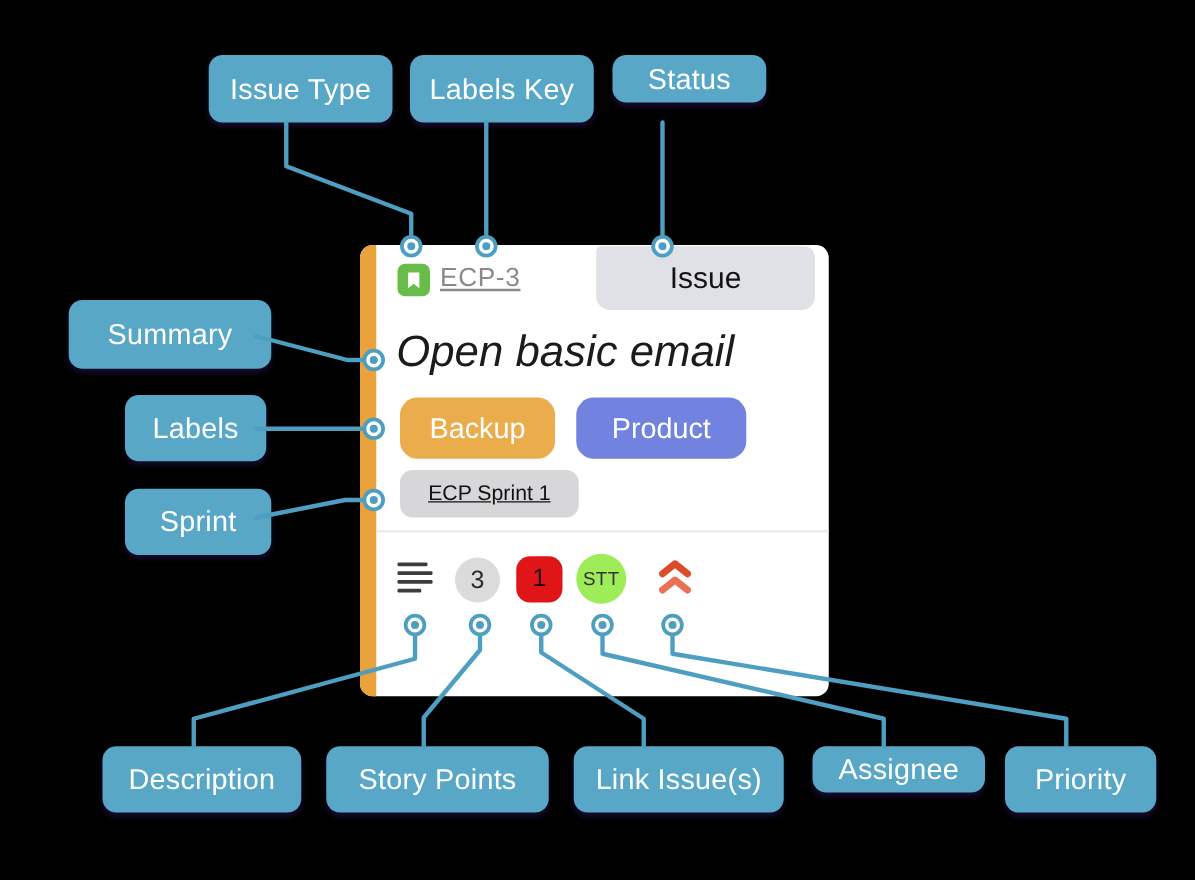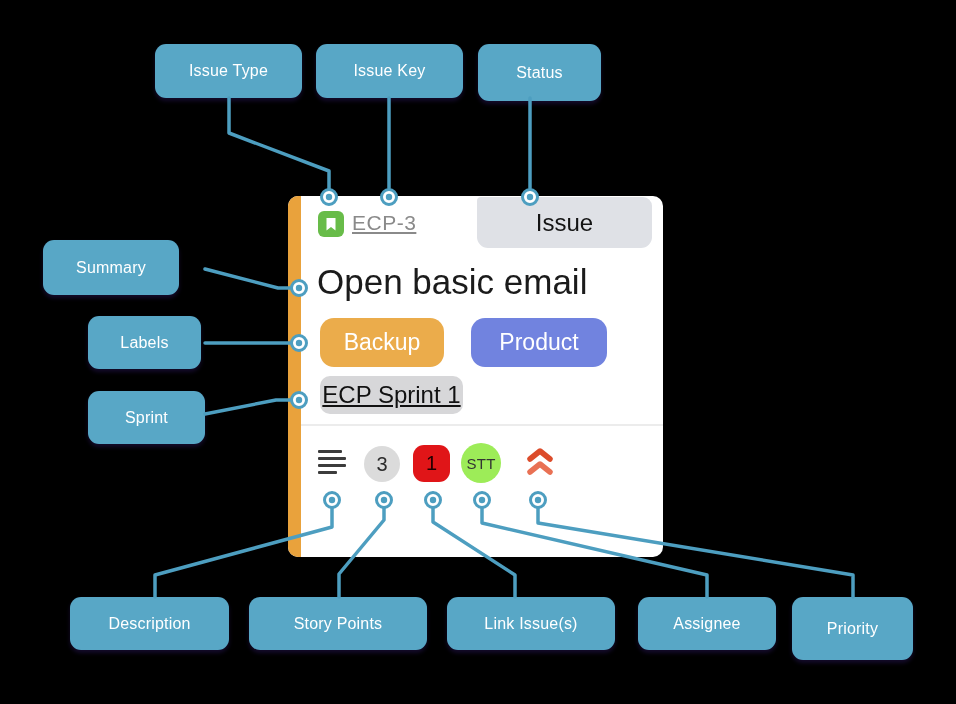--- a/index.html
+++ b/index.html
@@ -12,22 +12,23 @@
   }
   html,body{margin:0;padding:0;background:var(--bg);}
   .stage{
     position:relative;width:956px;height:704px;background:var(--bg);
     overflow:hidden;font-family:"Liberation Sans",sans-serif;
   }
   
   .callout{
     position:absolute;background:var(--callout-bg);color:var(--callout-text);
     border-radius:11px;display:flex;align-items:center;justify-content:center;
-    font-size:16px;letter-spacing:.2px;box-shadow:0 3px 4px rgba(45,25,95,.45);
+    font-size:23px;letter-spacing:.2px;box-shadow:0 3px 4px rgba(45,25,95,.45);
     z-index:3;
+    margin-left:12px;
   }
   
   svg.overlay{position:absolute;left:0;top:0;z-index:5;pointer-events:none;}
   .conn{fill:none;stroke:var(--line);stroke-width:3.5;stroke-linecap:round;stroke-linejoin:round;}
   .dot-outer{fill:#fff;stroke:var(--line);stroke-width:3;}
   .dot-inner{fill:var(--line);}
   
   .card{
     position:absolute;left:288px;top:196px;width:375px;height:361px;
     background:var(--card-bg);border-radius:10px;z-index:2;
@@ -36,28 +37,28 @@
     background:var(--stripe);border-radius:10px 0 0 10px;}
   .type-icon{position:absolute;left:30px;top:15px;width:26px;height:26px;
     background:var(--type-green);border-radius:6px;display:flex;align-items:center;justify-content:center;}
   .issue-key{position:absolute;left:64px;top:15px;font-size:21px;color:var(--key-gray);
     text-decoration:underline;letter-spacing:.5px;}
   .status-badge{position:absolute;left:189px;top:1px;width:175px;height:51px;
     background:var(--status-bg);border-radius:4px 9px 11px 11px;
     display:flex;align-items:center;justify-content:center;
     font-size:24px;color:#141414;}
   .summary-title{position:absolute;left:29px;top:66px;font-size:35px;color:var(--title-text);
-    white-space:nowrap;}
+    white-space:nowrap;font-style:italic;}
   .pill{position:absolute;top:122px;height:49px;border-radius:14px;color:#fff;
     display:flex;align-items:center;justify-content:center;font-size:23px;text-align:right;}
   .pill.backup{left:32px;width:124px;background:var(--backup-bg);}
-  .pill.product{left:183px;width:136px;background:var(--product-bg);}
+  .pill.product{left:173px;width:136px;background:var(--product-bg);}
   .sprint-chip{position:absolute;left:32px;top:180px;width:143px;height:38px;
     background:var(--sprint-bg);border-radius:10px;display:flex;align-items:center;justify-content:center;
-    font-size:24px;color:#111;text-decoration:underline;}
+    font-size:17px;color:#111;text-decoration:underline;}
   .divider{position:absolute;left:13px;top:228px;width:362px;height:2px;background:var(--divider);}
   .desc-icon{position:absolute;left:30px;top:254px;width:28px;height:26px;}
   .desc-icon i{display:block;height:3.2px;background:var(--desc-icon);border-radius:1px;margin-bottom:3.8px;}
   .desc-icon i:nth-child(1){width:24px;}
   .desc-icon i:nth-child(2){width:28px;}
   .desc-icon i:nth-child(3){width:28px;}
   .desc-icon i:nth-child(4){width:19px;}
   .points-badge{position:absolute;left:76px;top:250px;width:36px;height:36px;border-radius:50%;
     background:var(--points-bg);display:flex;align-items:center;justify-content:center;
     font-size:20px;color:#2B2B2B;}
@@ -68,32 +69,32 @@
     background:var(--avatar-bg);display:flex;align-items:center;justify-content:center;
     font-size:15px;color:var(--avatar-text);letter-spacing:.3px;}
   .priority-icon{position:absolute;left:238px;top:251px;}
 </style>
 </head>
 <body>
 
 <div class="stage">
 
   <div class="callout" style="left:155px;top:44px;width:147px;height:54px">Issue Type</div>
-  <div class="callout" style="left:316px;top:44px;width:147px;height:54px">Issue Key</div>
-  <div class="callout" style="left:478px;top:44px;width:123px;height:57px">Status</div>
+  <div class="callout" style="left:316px;top:44px;width:147px;height:54px">Labels Key</div>
+  <div class="callout" style="left:478px;top:44px;width:123px;height:38px">Status</div>
 
-  <div class="callout" style="left:43px;top:240px;width:136px;height:55px">Summary</div>
+  <div class="callout" style="left:43px;top:240px;width:162px;height:55px">Summary</div>
   <div class="callout" style="left:88px;top:316px;width:113px;height:53px">Labels</div>
   <div class="callout" style="left:88px;top:391px;width:117px;height:53px">Sprint</div>
 
   <div class="callout" style="left:70px;top:597px;width:159px;height:53px">Description</div>
   <div class="callout" style="left:249px;top:597px;width:178px;height:53px">Story Points</div>
   <div class="callout" style="left:447px;top:597px;width:168px;height:53px">Link Issue(s)</div>
-  <div class="callout" style="left:638px;top:597px;width:138px;height:53px">Assignee</div>
-  <div class="callout" style="left:792px;top:597px;width:121px;height:63px">Priority</div>
+  <div class="callout" style="left:638px;top:597px;width:138px;height:37px">Assignee</div>
+  <div class="callout" style="left:792px;top:597px;width:121px;height:53px">Priority</div>
 
   <div class="card">
     <div class="stripe"></div>
 
     <div class="type-icon">
       <svg width="16" height="16" viewBox="0 0 16 16">
         <path d="M3.5 2 h9 v12.5 l-4.5-3.6 l-4.5 3.6 z" fill="#fff"></path>
       </svg>
     </div>
 

